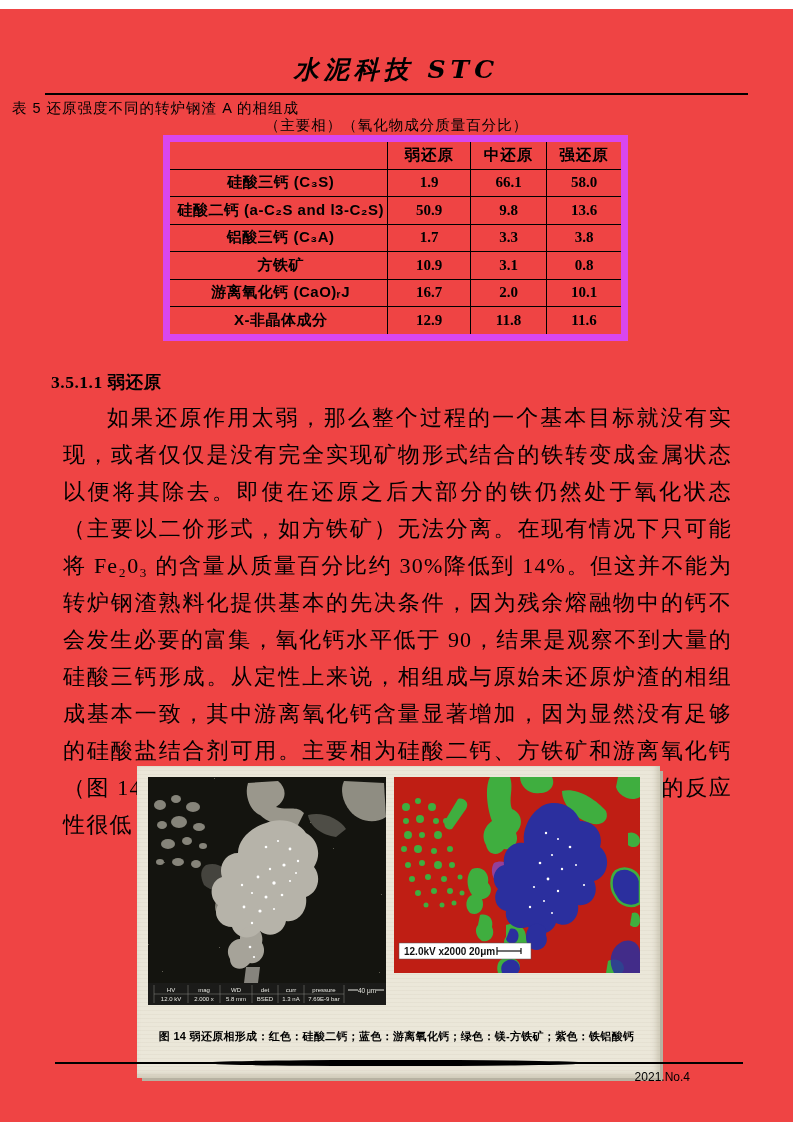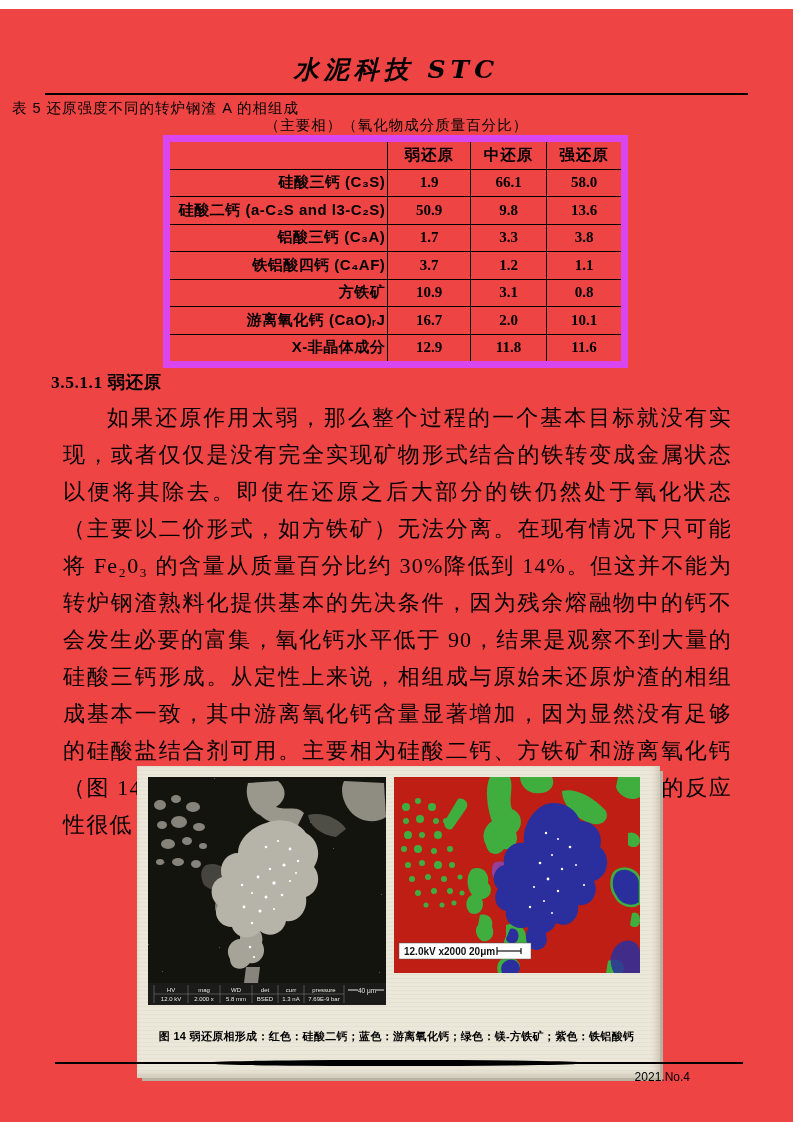--- a/index.html
+++ b/index.html
@@ -37,21 +37,21 @@
   }
   table.phase td,table.phase th{
     border:1.5px solid #000;
     height:26.5px;
     font-weight:bold;
     font-size:15px;
     text-align:center;
     padding:0 2px;
   }
   table.phase th{font-size:15.5px;letter-spacing:1px;}
-  table.phase td.lbl{text-align:right;padding-left:6px;letter-spacing:0.5px;}
+  table.phase td.lbl{text-align:center;padding-left:6px;letter-spacing:0.5px;}
   table.phase td.num{font-family:"Liberation Serif",serif;}
   
   .sec-heading{
     position:absolute;left:51px;top:361px;
     font-size:17.5px;font-weight:bold;letter-spacing:0.5px;
     font-family:"Liberation Serif",serif;
   }
   .body-par{
     position:absolute;left:63px;top:390px;width:669px;
     font-family:"Liberation Serif",serif;
@@ -116,26 +116,20 @@
       <td class="lbl">硅酸二钙 (a-C₂S and l3-C₂S)</td>
       <td class="num">50.9</td>
       <td class="num">9.8</td>
       <td class="num">13.6</td>
     </tr>
     <tr>
       <td class="lbl">铝酸三钙 (C₃A)</td>
       <td class="num">1.7</td>
       <td class="num">3.3</td>
       <td class="num">3.8</td>
-    </tr>
-    <tr>
-      <td class="lbl">铁铝酸四钙 (C₄AF)</td>
-      <td class="num">3.7</td>
-      <td class="num">1.2</td>
-      <td class="num">1.1</td>
     </tr>
     <tr>
       <td class="lbl">方铁矿</td>
       <td class="num">10.9</td>
       <td class="num">3.1</td>
       <td class="num">0.8</td>
     </tr>
     <tr>
       <td class="lbl">游离氧化钙 (CaO)ᵣJ</td>
       <td class="num">16.7</td>

